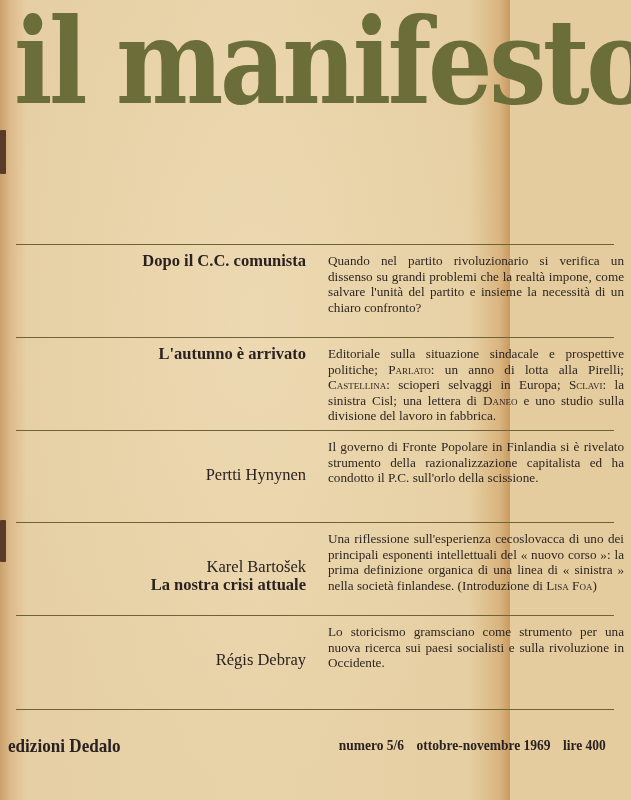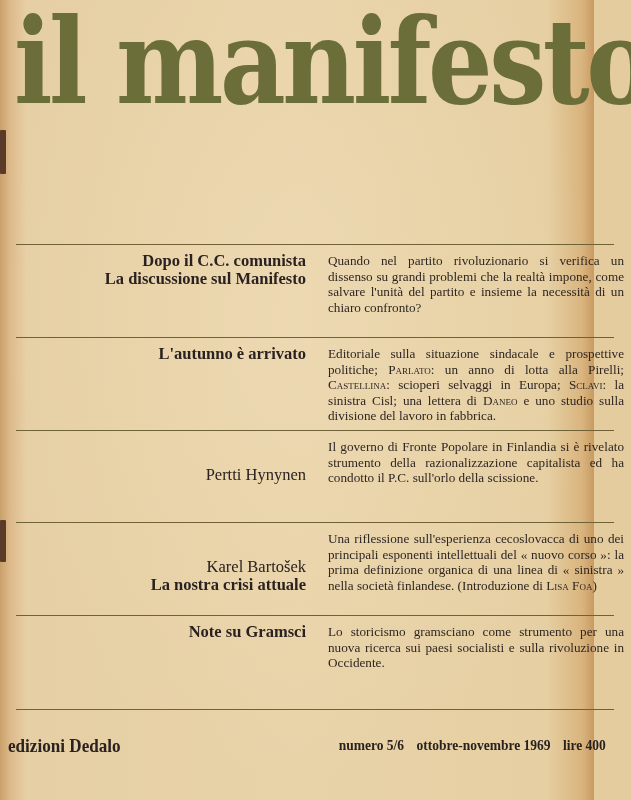--- a/index.html
+++ b/index.html
@@ -3,21 +3,21 @@
 <meta charset="utf-8">
 <style>
   html, body { margin: 0; padding: 0; }
   body {
     width: 631px; height: 800px; overflow: hidden;
     background: #e4cc9f;
     font-family: "Liberation Serif", "DejaVu Serif", serif;
     color: #2a2220;
   }
   .cover {
-    position: relative; width: 594px; height: 800px;
+    position: relative; width: 510px; height: 800px;
     background:
       radial-gradient(ellipse at 50% 40%, rgba(240,222,185,0.55) 0%, rgba(240,222,185,0) 70%),
       linear-gradient(90deg, #c9a06a 0px, #ddb98a 10px, #e6cfa4 26px, #e8d2a8 50%, #e6cfa2 92%, #d9b47e 98%, #c99a62 100%);
   }
   .masthead {
     position: absolute; left: 14px; top: 2px; width: 610px; height: 120px;
     font-family: "DejaVu Serif", "Liberation Serif", serif;
     font-weight: bold;
     font-size: 118px; line-height: 120px;
     letter-spacing: -4px;
@@ -78,21 +78,20 @@
   <div class="divider" style="top:244px;"></div>
   <div class="divider" style="top:337px;"></div>
   <div class="divider" style="top:430px;"></div>
   <div class="divider" style="top:522px;"></div>
   <div class="divider" style="top:615px;"></div>
   <div class="divider" style="top:709px;"></div>
 
   <div class="section" style="top:244px;">
     <div class="left">
       <span class="title">Dopo il C.C. comunista</span>
-      <span class="title">La discussione sul Manifesto</span>
     </div>
     <div class="right">
       <span>Quando nel partito rivoluzionario si verifica un dissenso su grandi problemi che la realtà impone, come salvare l'unità del partito e insieme la necessità di un chiaro confronto?</span>
     </div>
   </div>
 
   <div class="section" style="top:337px;">
     <div class="left">
       <span class="title">L'autunno è arrivato</span>
     </div>
@@ -115,21 +114,21 @@
       <span class="author">Karel Bartošek</span>
       <span class="title">La nostra crisi attuale</span>
     </div>
     <div class="right">
       <span>Una riflessione sull'esperienza cecoslovacca di uno dei principali esponenti intellettuali del « nuovo corso »: la prima definizione organica di una linea di « sinistra » nella società finlandese. (Introduzione di </span><span class="sc">Lisa Foa</span><span>)</span>
     </div>
   </div>
 
   <div class="section" style="top:615px;">
     <div class="left">
-      <span class="title">Note su Gramsci</span>
+      <span class="author">Régis Debray</span>
     </div>
     <div class="right">
       <span>Lo storicismo gramsciano come strumento per una nuova ricerca sui paesi socialisti e sulla rivoluzione in Occidente.</span>
     </div>
   </div>
 
   <div class="footer">
     <div class="publisher">edizioni Dedalo</div>
     <div class="issue">
       <span>numero 5/6</span>

